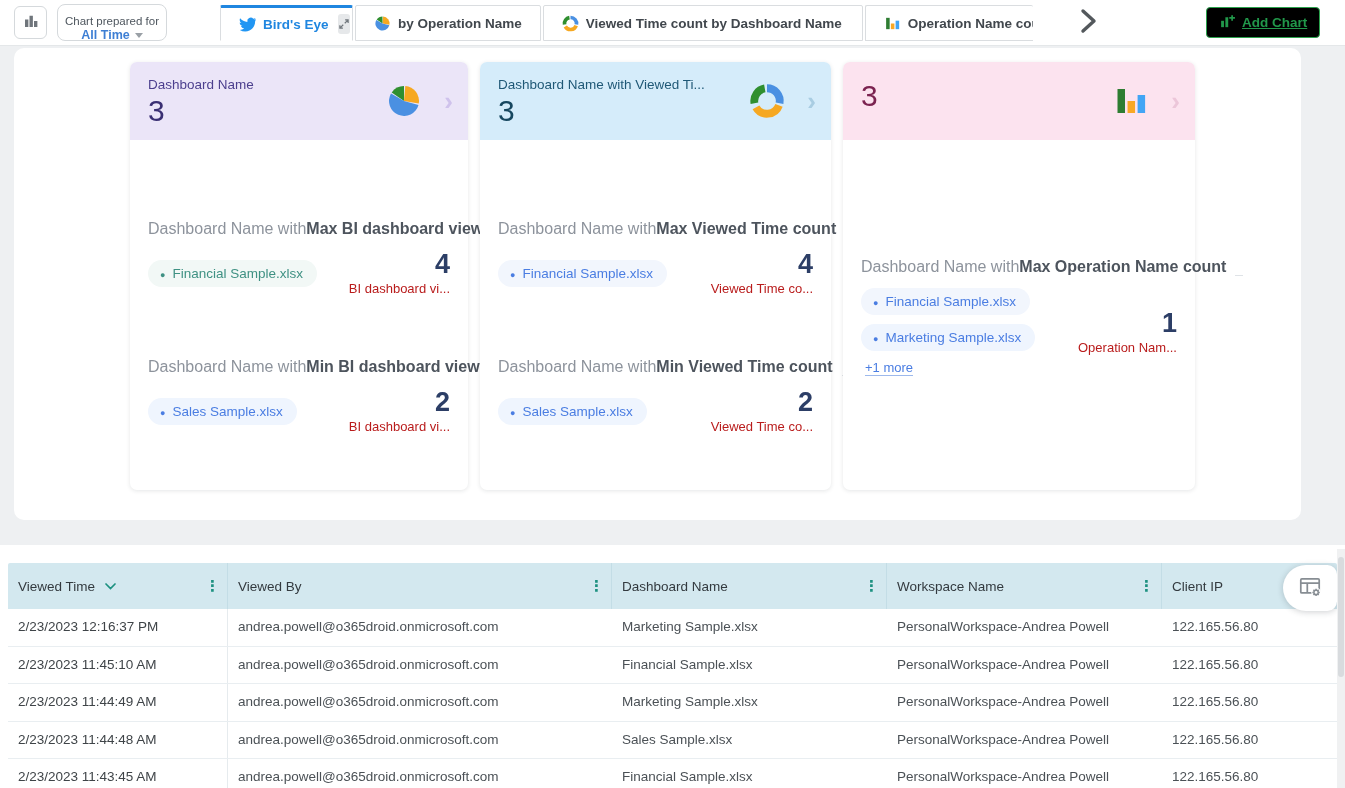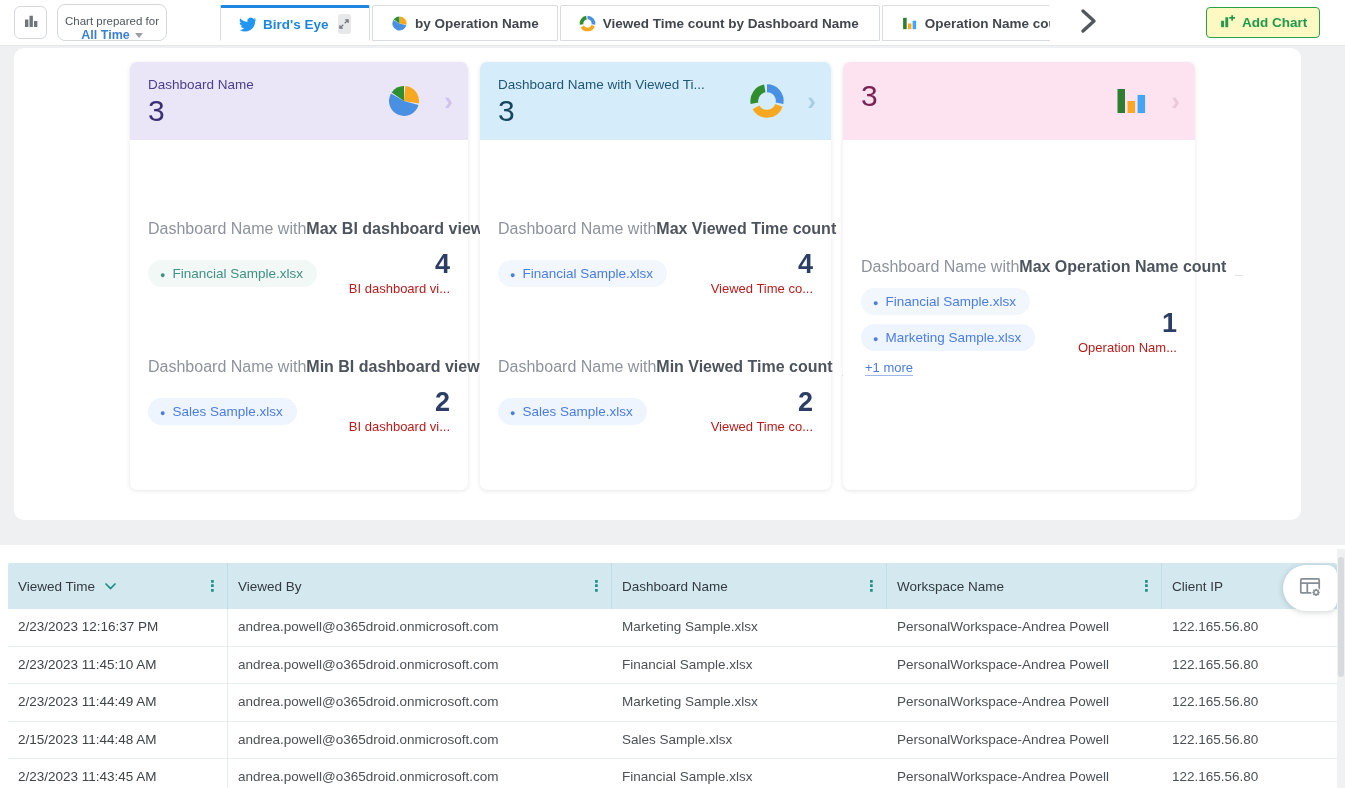--- a/index.html
+++ b/index.html
@@ -11,28 +11,28 @@
   .toolbar { position:absolute; left:0; top:0; width:1345px; height:46px; background:#fff; border-bottom:1px solid #e4e7e9; }
   .icon-btn { position:absolute; left:14px; top:6px; width:33px; height:33px; background:#fff; border:1px solid #d5d9dc; border-radius:6px; display:flex; align-items:center; justify-content:center; cursor:pointer; }
   .prepared { position:absolute; left:57px; top:4px; width:110px; height:37px; border:1px solid #d5d9dc; border-radius:8px; background:#fff; text-align:center; padding-top:9px; cursor:pointer; }
   .prep-l1 { font-size:11.5px; color:#4e565e; line-height:14px; }
   .prep-l2 { font-size:12.5px; color:#3e7fd4; font-weight:700; line-height:15px; }
   .caret { display:inline-block; margin-left:5px; border-left:4px solid transparent; border-right:4px solid transparent; border-top:5px solid #9aa0a6; vertical-align:middle; }
 
   .tabs { position:absolute; left:220px; top:5px; height:41px; display:flex; gap:2px; }
   .tab { position:relative; height:36px; background:#fff; border:1px solid #dadde0; border-radius:2px 2px 0 0; display:flex; align-items:center; padding:0 18px; font-size:13.5px; font-weight:700; color:#41474d; cursor:pointer; white-space:nowrap; font-family:inherit; }
   .tab.active { border-top:3px solid #1f86e0; border-bottom:1px solid #fff; color:#1f86e0; }
-  .tab:nth-child(1){ width:150px; }
+  .tab:nth-child(1){ width:133px; }
   .tab:nth-child(3){ width:320px; }
   .tab:nth-child(4){ width:168px; overflow:hidden; border-right:none; }
   .tab-ic { width:17px; height:17px; margin-right:7px; flex:0 0 auto; display:inline-flex; }
   .tab-ic svg { width:100%; height:100%; }
   .expand { width:20px; height:20px; margin-left:9px; background:#e6e8ea; border-radius:3px; display:inline-flex; align-items:center; justify-content:center; }
   .tabs-scroll { position:absolute; left:1076px; top:9px; width:30px; height:28px; display:flex; align-items:center; cursor:pointer; }
-  .add-chart { position:absolute; left:1206px; top:7px; height:31px; display:flex; align-items:center; gap:6px; padding:0 12px; background:#fef9c3; border:1px solid #2aa14c; border-radius:4px; color:#21984a; font-size:13.5px; font-weight:700; cursor:pointer; font-family:inherit; }
+  .add-chart { position:absolute; left:1206px; top:7px; height:31px; display:flex; align-items:center; gap:6px; padding:0 12px; background:#000000; border:1px solid #2aa14c; border-radius:4px; color:#21984a; font-size:13.5px; font-weight:700; cursor:pointer; font-family:inherit;text-decoration:underline; }
 
   
   .cards-panel { position:absolute; left:14px; top:48px; width:1287px; height:472px; background:#fff; border-radius:10px; }
   #cards { display:flex; gap:12px; padding:14px 0 0 116px; }
   .card { width:338px; height:428px; background:#fff; border-radius:7px; box-shadow:0 1px 4px rgba(40,50,60,.12); }
   .card:nth-child(2){ width:351px; }
   .card:nth-child(3){ width:352px; }
   .card-head { position:relative; height:78px; border-radius:7px 7px 0 0; padding:15px 18px 0 18px; }
   .card-title { font-size:13.5px; }
   .card-count { font-size:30px; font-weight:400; margin-top:2px; }
@@ -328,21 +328,21 @@
           <div class="td c4" style="width: 167px;">122.165.56.80</div>
         </div>
         <div class="tr">
           <div class="td c0" style="width: 220px;">2/23/2023 11:44:49 AM</div>
           <div class="td c1" style="width: 384px;">andrea.powell@o365droid.onmicrosoft.com</div>
           <div class="td c2" style="width: 275px;">Marketing Sample.xlsx</div>
           <div class="td c3" style="width: 275px;">PersonalWorkspace-Andrea Powell</div>
           <div class="td c4" style="width: 167px;">122.165.56.80</div>
         </div>
         <div class="tr">
-          <div class="td c0" style="width: 220px;">2/15/2023 11:44:48 AM</div>
+          <div class="td c0" style="width: 220px;">2/23/2023 11:44:48 AM</div>
           <div class="td c1" style="width: 384px;">andrea.powell@o365droid.onmicrosoft.com</div>
           <div class="td c2" style="width: 275px;">Sales Sample.xlsx</div>
           <div class="td c3" style="width: 275px;">PersonalWorkspace-Andrea Powell</div>
           <div class="td c4" style="width: 167px;">122.165.56.80</div>
         </div>
         <div class="tr">
           <div class="td c0" style="width: 220px;">2/23/2023 11:43:45 AM</div>
           <div class="td c1" style="width: 384px;">andrea.powell@o365droid.onmicrosoft.com</div>
           <div class="td c2" style="width: 275px;">Financial Sample.xlsx</div>
           <div class="td c3" style="width: 275px;">PersonalWorkspace-Andrea Powell</div>

